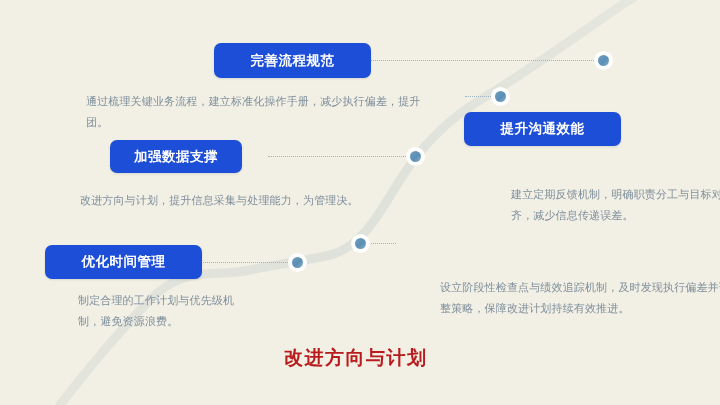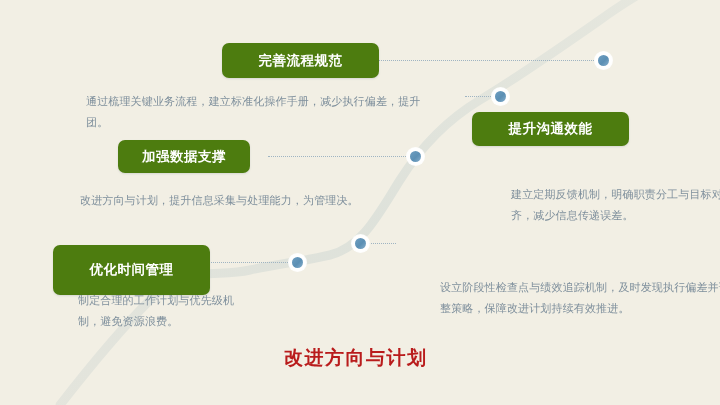--- a/index.html
+++ b/index.html
@@ -28,25 +28,24 @@
 
   
   .connector{
     position:absolute;height:1px;z-index:3;
     border-top:1px dotted #9fb4c2;
   }
 
   
   .card{
     position:absolute;z-index:5;
-    background:#4d7c0f;
+    background:#1d4ed8;
     border-radius:7px;
     display:flex;align-items:center;justify-content:center;
     box-shadow:0 1px 2px rgba(90,110,125,.18);
-    margin-left:8px;
   }
   .card-title{
     color:#ffffff;font-weight:bold;font-size:13.5px;letter-spacing:.5px;
     white-space:nowrap;line-height:1;
   }
 
   
   .desc{
     position:absolute;z-index:4;
     color:#7e8f9c;font-size:11px;line-height:1.95;
@@ -109,21 +108,21 @@
   <div class="card" style="left:214px;top:43px;width:157px;height:35px;">
     <span class="card-title">完善流程规范</span>
   </div>
   <div class="desc" style="left:38px;top:91px;width:352px;">通过梳理关键业务流程，建立标准化操作手册，减少执行偏差，提升团。</div>
 
   <div class="card" style="left:110px;top:140px;width:132px;height:33px;">
     <span class="card-title">加强数据支撑</span>
   </div>
   <div class="desc" style="left:32px;top:190px;width:330px;">改进方向与计划，提升信息采集与处理能力，为管理决。</div>
 
-  <div class="card" style="left:45px;top:245px;width:157px;height:50px;">
+  <div class="card" style="left:45px;top:245px;width:157px;height:34px;">
     <span class="card-title">优化时间管理</span>
   </div>
   <div class="desc" style="left:30px;top:290px;width:163px;">制定合理的工作计划与优先级机制，避免资源浪费。</div>
 
   <div class="card" style="left:464px;top:112px;width:157px;height:34px;">
     <span class="card-title">提升沟通效能</span>
   </div>
   <div class="desc" style="left:463px;top:184px;width:228px;">建立定期反馈机制，明确职责分工与目标对齐，减少信息传递误差。</div>
 
   <div class="desc" style="left:392px;top:277px;width:300px;">设立阶段性检查点与绩效追踪机制，及时发现执行偏差并调整策略，保障改进计划持续有效推进。</div>

